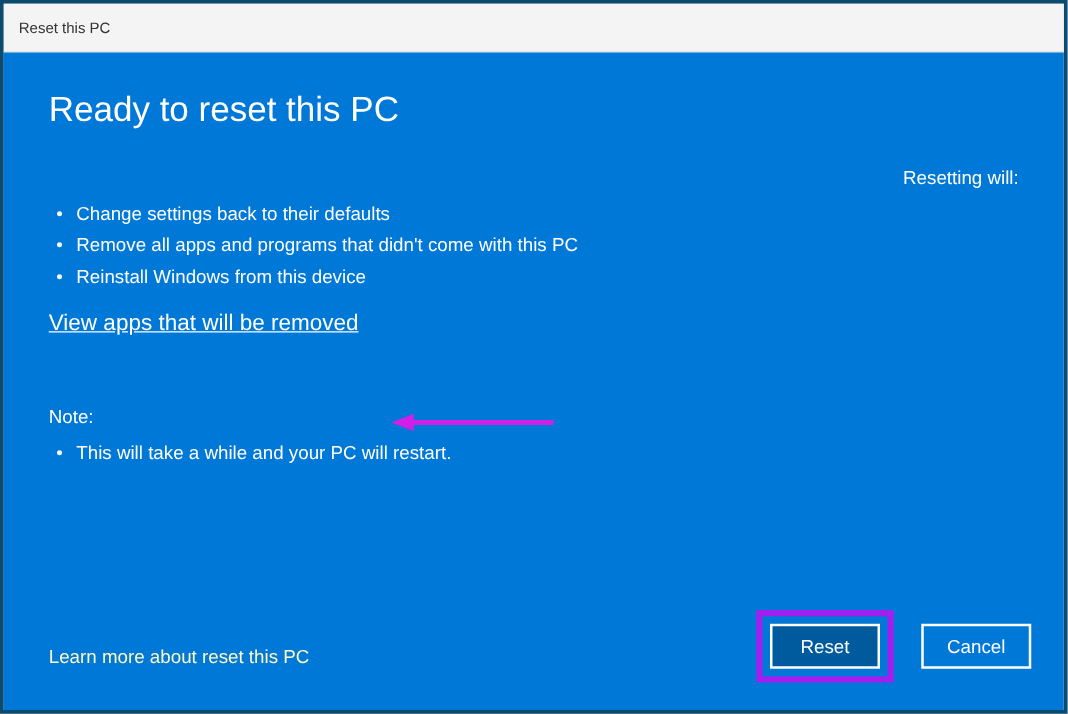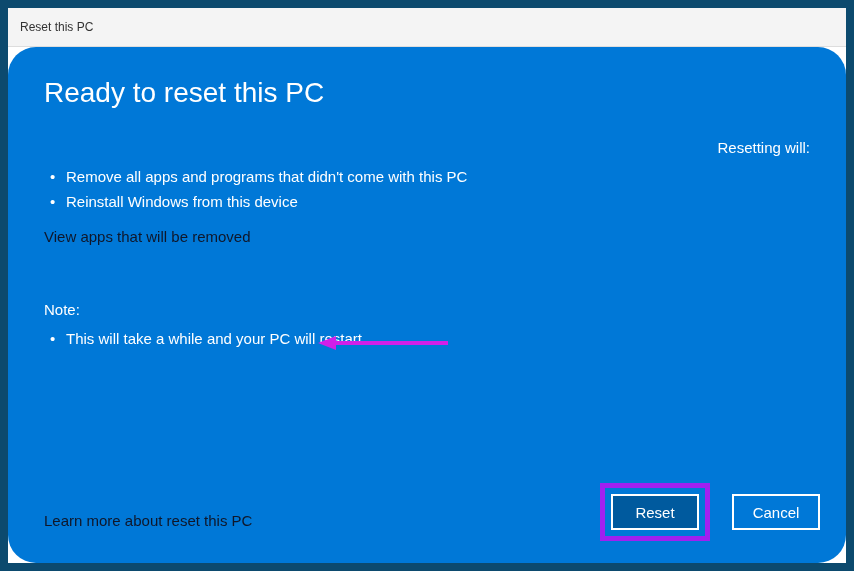--- a/index.html
+++ b/index.html
@@ -7,41 +7,40 @@
       padding: 0;
       box-sizing: border-box;
     }
     body {
       font-family: 'Segoe UI', Tahoma, sans-serif;
       background: #fff;
     }
     .outer-frame {
       width: 854px;
       height: 571px;
-      border: 8px solid #0c4a6e;
+      border: 3px solid #0c4a6e;
       position: relative;
       background: #fff;
     }
     .title-bar {
       height: 39px;
       background: #f4f4f4;
       border-bottom: 1px solid #ddd;
       display: flex;
       align-items: center;
       padding-left: 12px;
       font-size: 12px;
       color: #333;
     }
     .content-area {
       background: #0078d7;
       height: calc(100% - 39px);
       color: #fff;
       padding: 30px 36px 26px 36px;
       position: relative;
-      border-radius: 28px;
     }
     .heading {
       font-size: 28px;
       font-weight: 400;
       margin-bottom: 30px;
     }
     .section-label {
       font-size: 15px;
       margin-bottom: 8px;
       text-align: right;
@@ -55,36 +54,37 @@
       padding: 4px 0 4px 22px;
       position: relative;
     }
     .bullet-list li::before {
       content: "•";
       position: absolute;
       left: 6px;
       font-size: 15px;
     }
     .link {
-      font-size: 15px;
-      color: #0f172a;
+      font-size: 18px;
+      color: #ffffff;
+      text-decoration: underline;
       cursor: pointer;
       display: inline-block;
       margin-bottom: 30px;
     }
     .note-section {
       margin-top: 26px;
     }
     .note-label {
       font-size: 15px;
       margin-bottom: 8px;
     }
     .footer-link {
       font-size: 15px;
-      color: #0f172a;
+      color: #fef9c3;
       position: absolute;
       bottom: 34px;
       left: 36px;
     }
     .button-row {
       position: absolute;
       bottom: 22px;
       right: 26px;
       display: flex;
       gap: 22px;
@@ -123,20 +123,21 @@
 
 <div class="outer-frame">
   <div class="title-bar">
     <span>Reset this PC</span>
   </div>
   <div class="content-area">
     <h1 class="heading">Ready to reset this PC</h1>
 
     <div class="section-label">Resetting will:</div>
     <ul class="bullet-list">
+      <li>Change settings back to their defaults</li>
       <li>Remove all apps and programs that didn't come with this PC</li>
       <li>Reinstall Windows from this device</li>
     </ul>
 
     <a class="link">View apps that will be removed</a>
 
     <div class="note-section">
       <div class="note-label">Note:</div>
       <ul class="bullet-list">
         <li>This will take a while and your PC will restart.</li>

